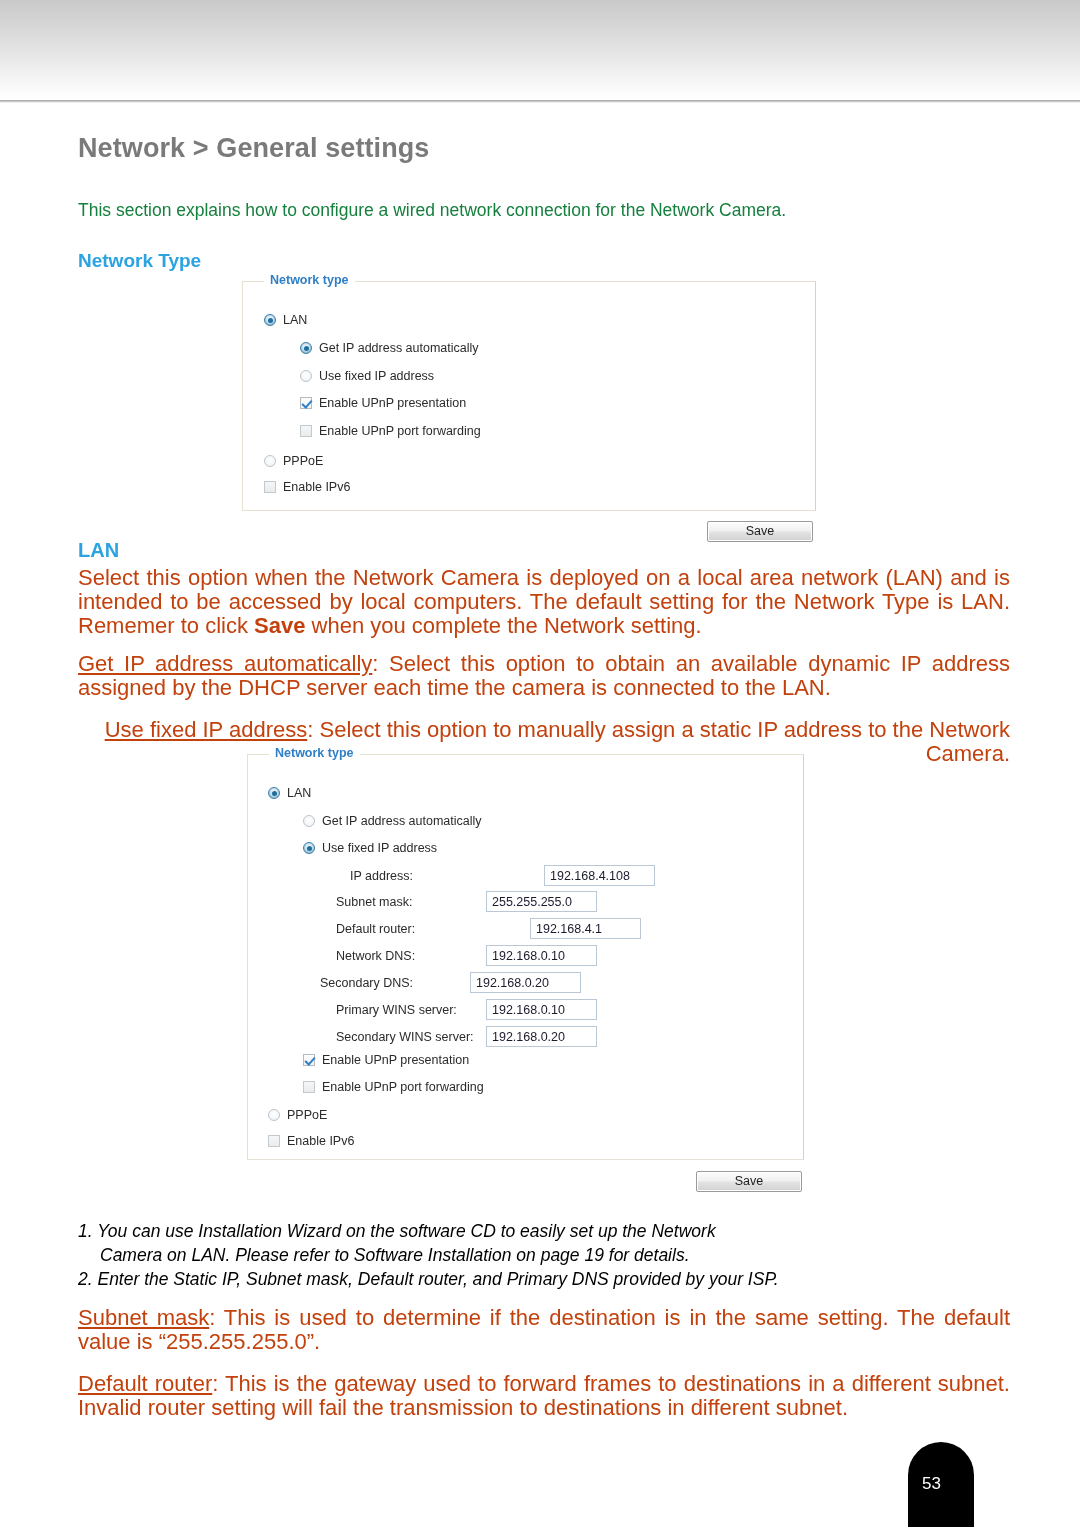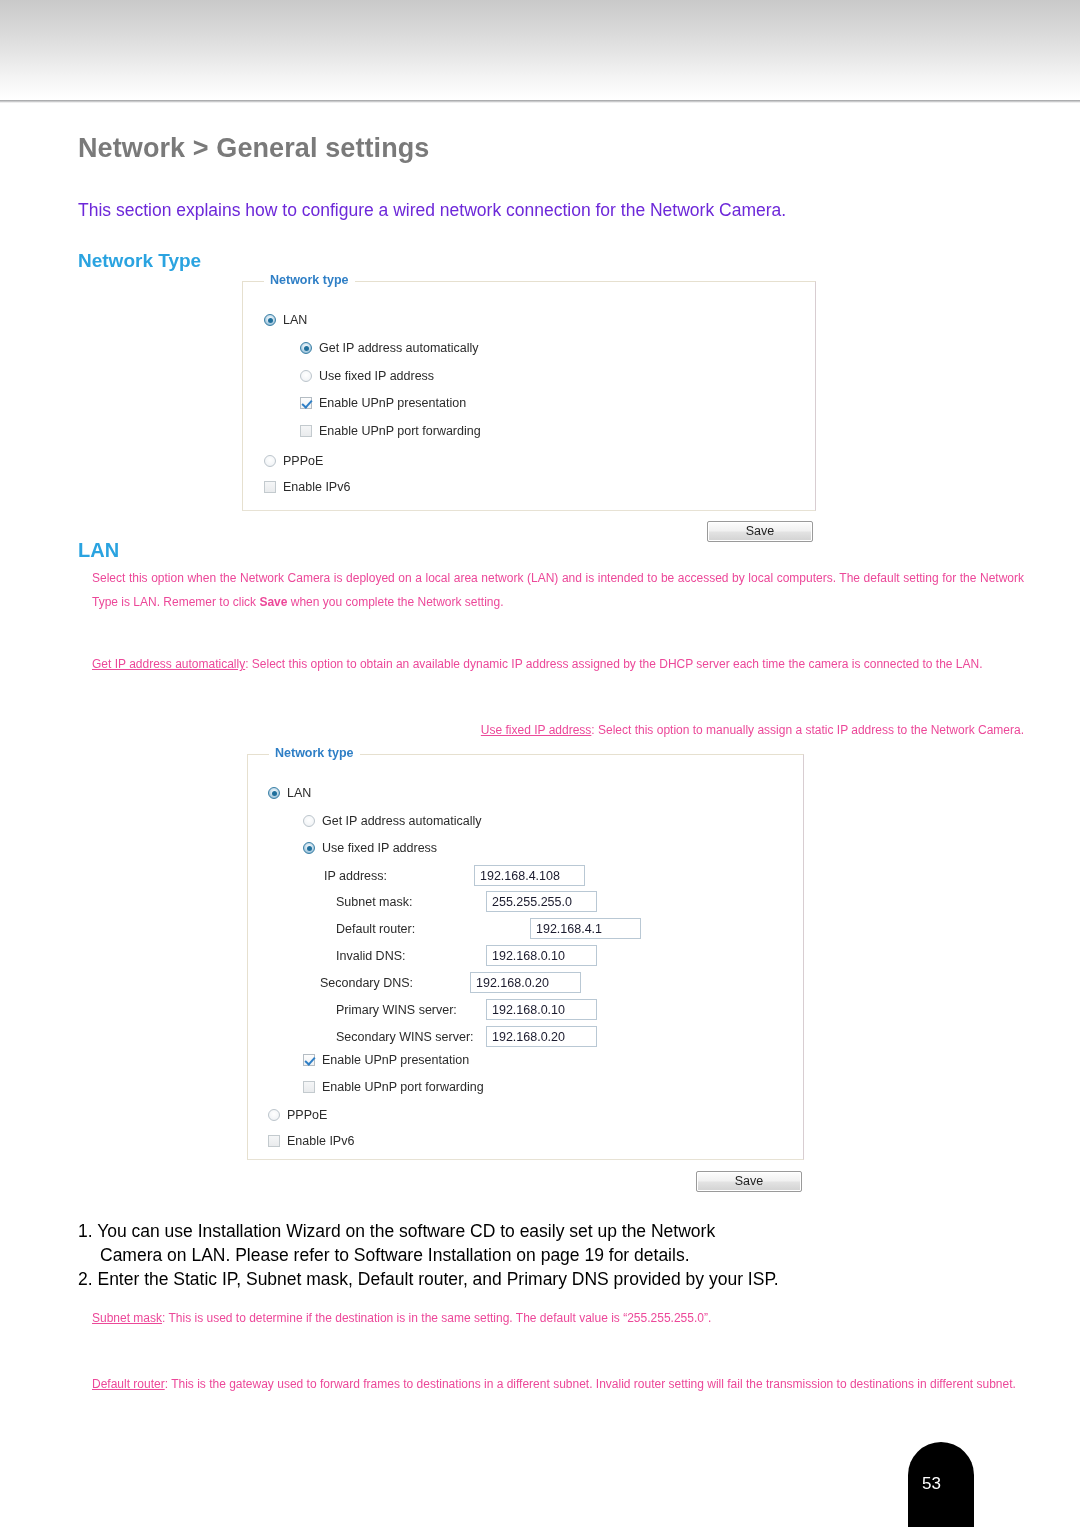--- a/index.html
+++ b/index.html
@@ -51,21 +51,21 @@
     white-space: nowrap;
   }
 
   .intro {
     position: absolute;
     left: 78px;
     top: 199px;
     width: 930px;
     font-size: 17.5px;
     line-height: 23px;
-    color: #6d28d9;
+    color: #15803d;
   }
 
   .sub-head {
     position: absolute;
     font-size: 19px;
     font-weight: bold;
     color: #2aa3e0;
   }
   .sub-head.network-type { left: 78px; top: 250px; }
   .sub-head.lan { left: 78px; top: 539px; font-size: 20px; }
@@ -200,40 +200,40 @@
     text-align: center;
     box-shadow: inset 0 0 0 1px #ffffff;
     cursor: pointer;
   }
   #save-1 { left: 707px; top: 521px; }
   #save-2 { left: 696px; top: 1171px; }
 
   
   .para {
     position: absolute;
-    left: 92px;
+    left: 78px;
     width: 932px;
-    font-size: 12px;
+    font-size: 22px;
     line-height: 24px;
-    color: #ec4899;
+    color: #c2410c;
     text-align: justify;
   }
   .para.noj { text-align: right; }
   .u { text-decoration: underline; }
   .b { font-weight: bold; }
 
   .list {
     position: absolute;
     left: 78px;
     width: 932px;
     font-size: 17.5px;
     line-height: 24px;
     color: #000;
   }
-  .list-item { display: block; }
+  .list-item { display: block; font-style: italic; }
   .list-item .cont { display: block; padding-left: 22px; }
 
   
   .page-tab {
     position: absolute;
     left: 908px;
     top: 1442px;
     width: 66px;
     height: 85px;
     background: #000000;
@@ -322,34 +322,34 @@
     <div class="row" style="left:55px; top:59px;">
       <span class="radio off"></span>
       <span class="row-label">Get IP address automatically</span>
     </div>
 
     <div class="row" style="left:55px; top:86px;">
       <span class="radio on"></span>
       <span class="row-label">Use fixed IP address</span>
     </div>
 
-    <div class="field-row" style="left:76px; top:110px;">
+    <div class="field-row" style="left:102px; top:110px;gap:44px;">
       <span class="field-label">IP address:</span>
       <input class="field-input" type="text" value="192.168.4.108" style="">
     </div>
     <div class="field-row" style="left:88px; top:136px;">
       <span class="field-label">Subnet mask:</span>
       <input class="field-input" type="text" value="255.255.255.0" style="">
     </div>
     <div class="field-row" style="left:88px; top:163px;gap:44px;">
       <span class="field-label">Default router:</span>
       <input class="field-input" type="text" value="192.168.4.1" style="">
     </div>
     <div class="field-row" style="left:88px; top:190px;">
-      <span class="field-label">Invalid DNS:</span>
+      <span class="field-label">Network DNS:</span>
       <input class="field-input" type="text" value="192.168.0.10" style="">
     </div>
     <div class="field-row" style="left:72px; top:217px;">
       <span class="field-label">Secondary DNS:</span>
       <input class="field-input" type="text" value="192.168.0.20" style="">
     </div>
     <div class="field-row" style="left:88px; top:244px;">
       <span class="field-label">Primary WINS server:</span>
       <input class="field-input" type="text" value="192.168.0.10" style="">
     </div>

